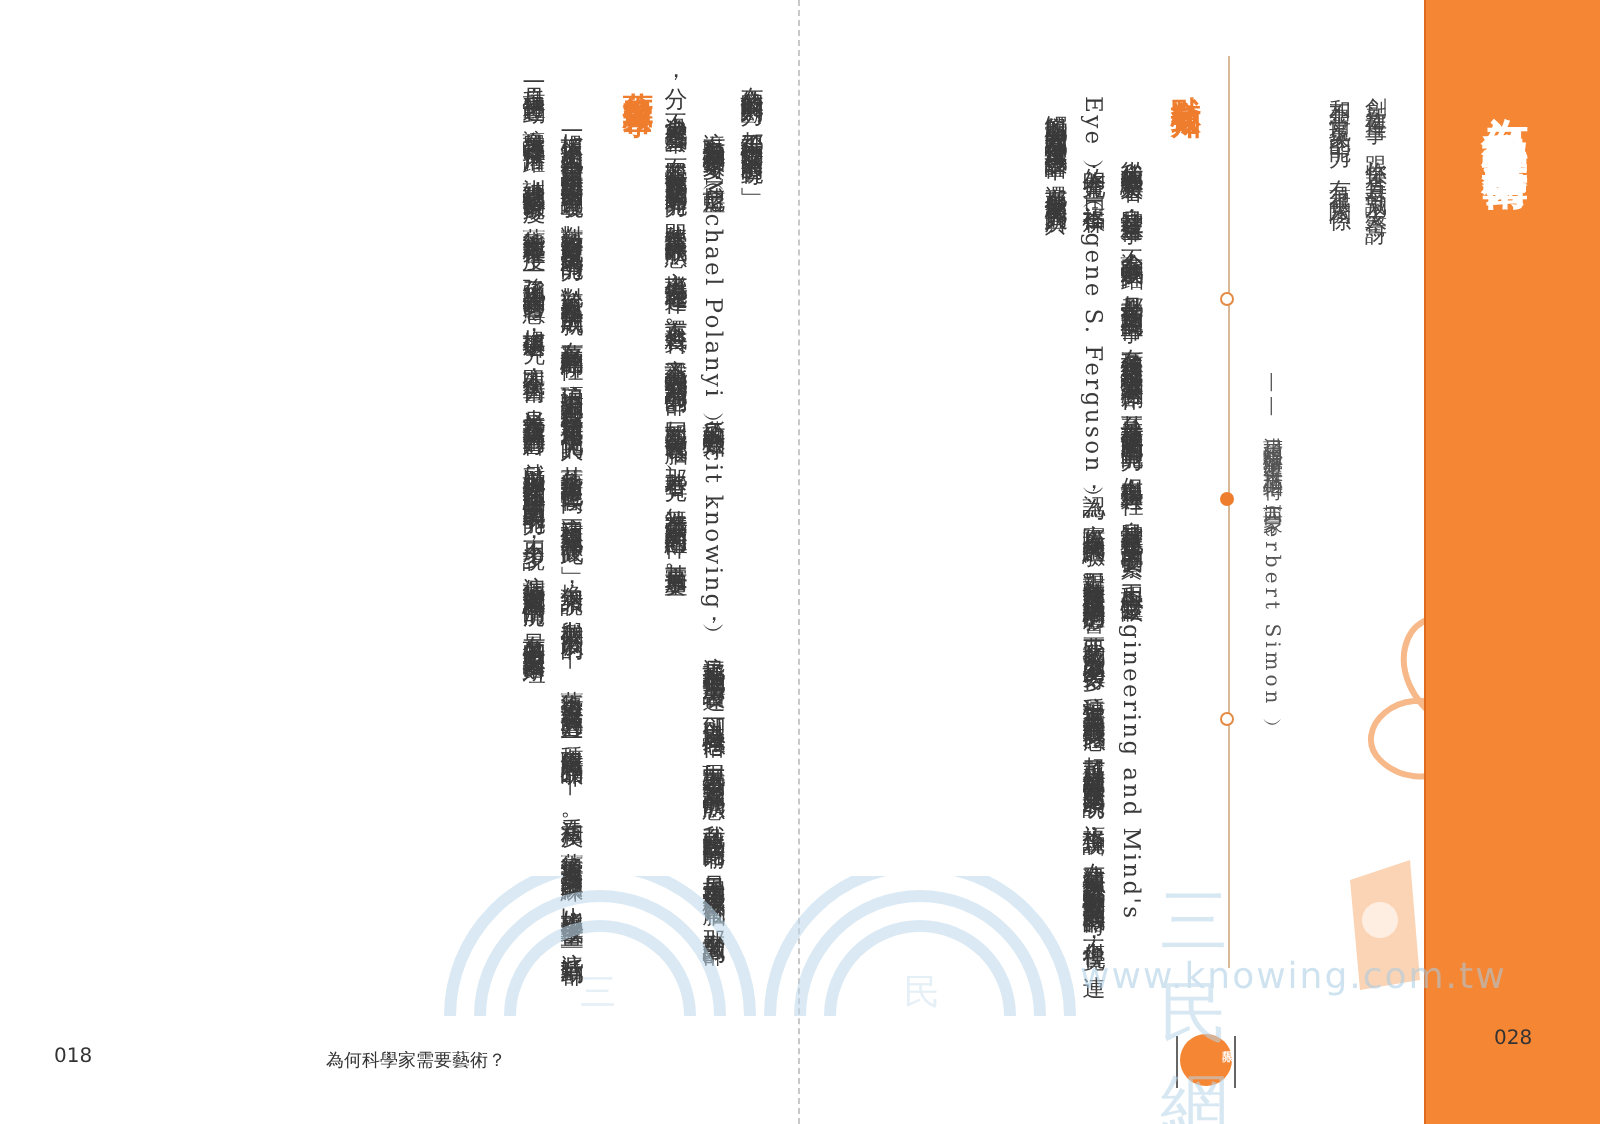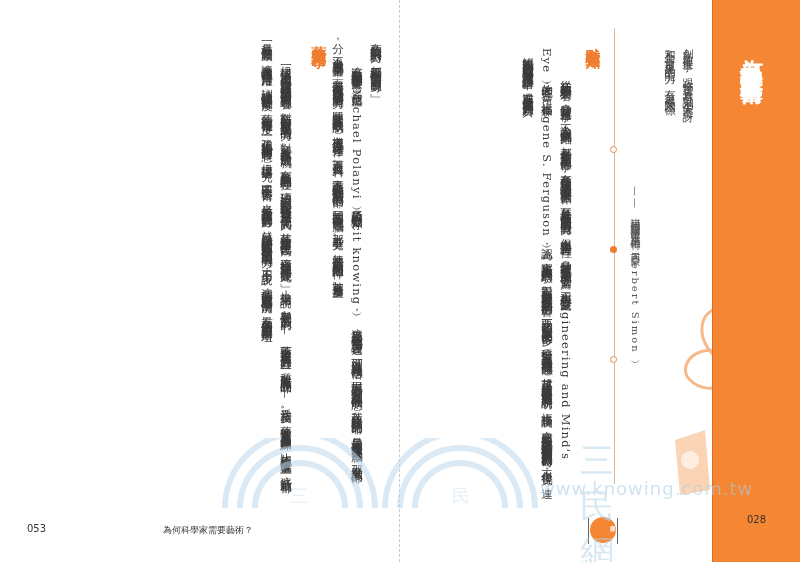--- a/index.html
+++ b/index.html
@@ -34,21 +34,21 @@
 
 <div class="spread">
 
   <div class="vcol" style="left:40px; top:34px; height:440px; width:345px;">
     <p class="noindent"><span>有的技能與判斷力，都給工程師們帶來了活潑的視野。」</span><span class="sup">1</span></p>
     <p>這有點像匈牙利科學家麥可．博藍尼（Michael Polanyi）所說的默會致知（tacit knowing），這是指那些我們無法用語言表達，卻可以透過身體感悟，展現對事物有一定知識掌握的狀態。我自己比較喜歡的比喻，是如果把身體想像成一台電腦，那麼意識的部分，不過就是電腦螢幕，而螢幕不能代表整台電腦的運算能力。即使螢幕處於休眠狀態，主機也可能還在運作，還在下載資料。意識不能代表我們知識能力的全部，如同螢幕不能代表電腦，那些看不見、無法在螢幕上顯示的內部組件，其實更加重要。</p>
     <p class="noindent" style="margin-left:14px;"><span class="vhead-inline" style="font-family:'DejaVu Sans',sans-serif;font-weight:bold;font-size:15px;color:#ef7d2e;letter-spacing:2px;">藝術與科學</span></p>
     <p style="margin-left:14px;"><span>根據一項追蹤了包含四十位諾貝爾獎得主科學家的研究調查發現，對藝術的喜好或是視覺思考的能力，對於這些人在科學上的成就，有著極高的關聯性。這項調查顯示「那些在科學領域良好運用視覺化的人，其藝術造詣通常也比較高，這兩種領域互相餵養彼此。」</span><span class="sup">2</span><span>換句話來說，與我們平常以為的——藝術不過是培養對美的喜好，一種附庸風雅的品味——看法相反。藝術通常要透過身體的操練，比如拉小提琴或畫畫，這些活動都是一種身體運動，讓身體各器官保持活躍，訓練身體感官的敏銳度。藝術能力在某種程度上，強化了科學家的身體智慧。根據這項研究，即使不會藝術，光是培養對某種藝術的喜好，就足以增加科學家們在解決科學問題上的表現能力。不用多說，這個藝術能力刺激科學的情況，最有名的例子應該是愛因斯坦，</span></p>
   </div>
 
-  <div class="folio" style="left:27px; top:523px;">053</div>
+  <div class="folio" style="left:27px; top:523px;">018</div>
   <div class="running" style="left:163px; top:524px;">為何科學家需要藝術？</div>
 
   <div class="fold"></div>
 
   <div class="quote" style="left:660px; top:40px; height:230px;">
     <div>創新這件事，跟你是否具有識別令人驚訝</div>
     <div>和不尋常現象的能力，有著很大關係。</div>
   </div>
   <div class="attrib" style="left:628px; top:186px; height:290px;">——諾貝爾經濟學獎得主赫伯特．西蒙（Herbert Simon）</div>
 

